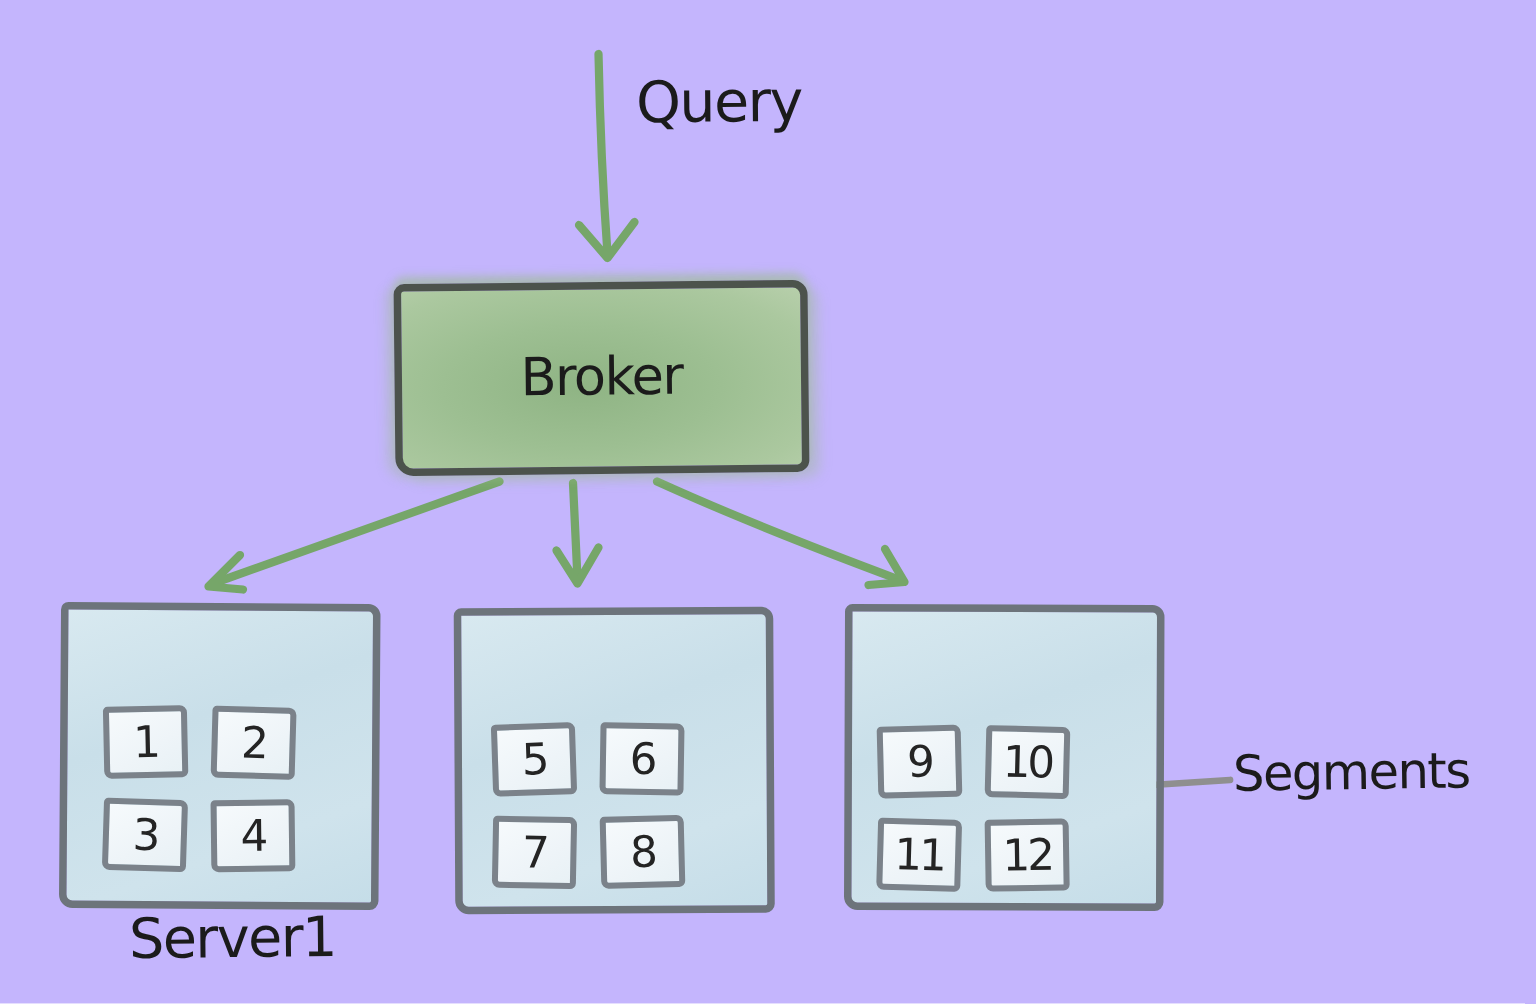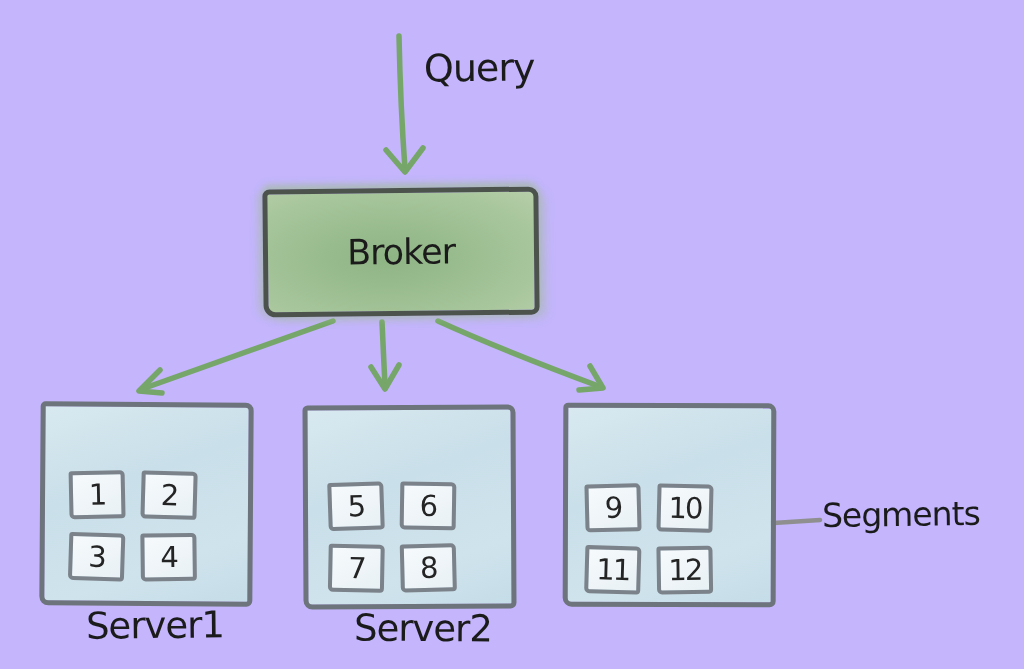--- a/index.html
+++ b/index.html
@@ -94,21 +94,20 @@
   <div class="lbl server-label server1-label">Server1</div>
 
   <div class="server server2">
     <div class="seg-grid">
       <div class="seg">5</div>
       <div class="seg">6</div>
       <div class="seg">7</div>
       <div class="seg">8</div>
     </div>
   </div>
-  <div class="lbl server-label server2-label">Server2</div>
 
   <div class="server server3">
     <div class="seg-grid">
       <div class="seg">9</div>
       <div class="seg">10</div>
       <div class="seg">11</div>
       <div class="seg">12</div>
     </div>
   </div>
 

